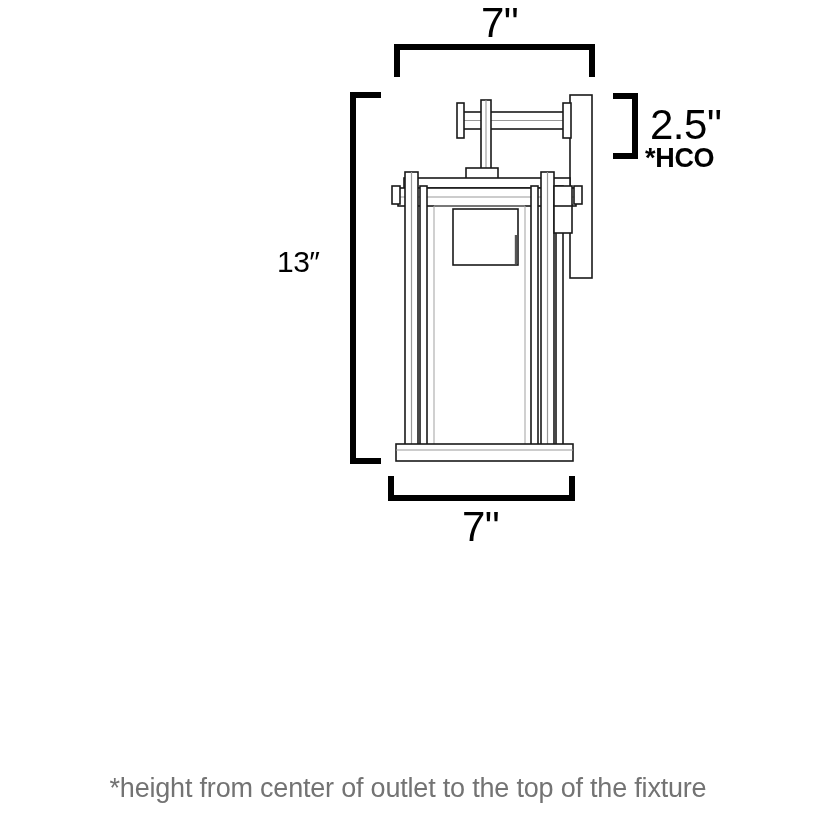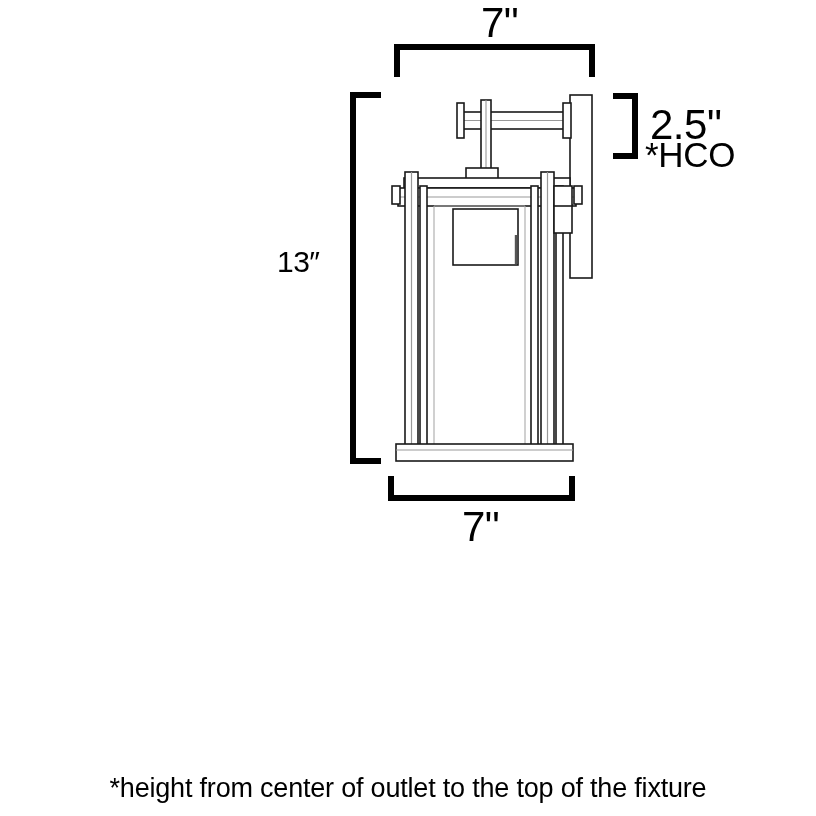--- a/index.html
+++ b/index.html
@@ -56,33 +56,34 @@
     letter-spacing: -0.5px;
   }
   #label-hco-value {
     left: 650px;
     top: 104px;
     font-size: 42px;
     letter-spacing: -0.5px;
   }
   #label-hco-note {
     left: 645px;
-    top: 137px;
-    font-size: 35px;
+    top: 145px;
+    font-size: 27px;
     letter-spacing: -0.3px;
+    font-weight: bold;
   }
   #caption {
     position: absolute;
     left: 0;
     top: 772px;
     width: 816px;
     text-align: center;
     font-size: 27px;
     font-family: "Liberation Sans", sans-serif;
-    color: #000000;
+    color: #737373;
     letter-spacing: -0.2px;
     line-height: 1.2;
   }
 </style>
 </head>
 <body>
 
 <div id="stage">
 
   <svg id="drawing-svg" viewBox="0 0 816 816">

